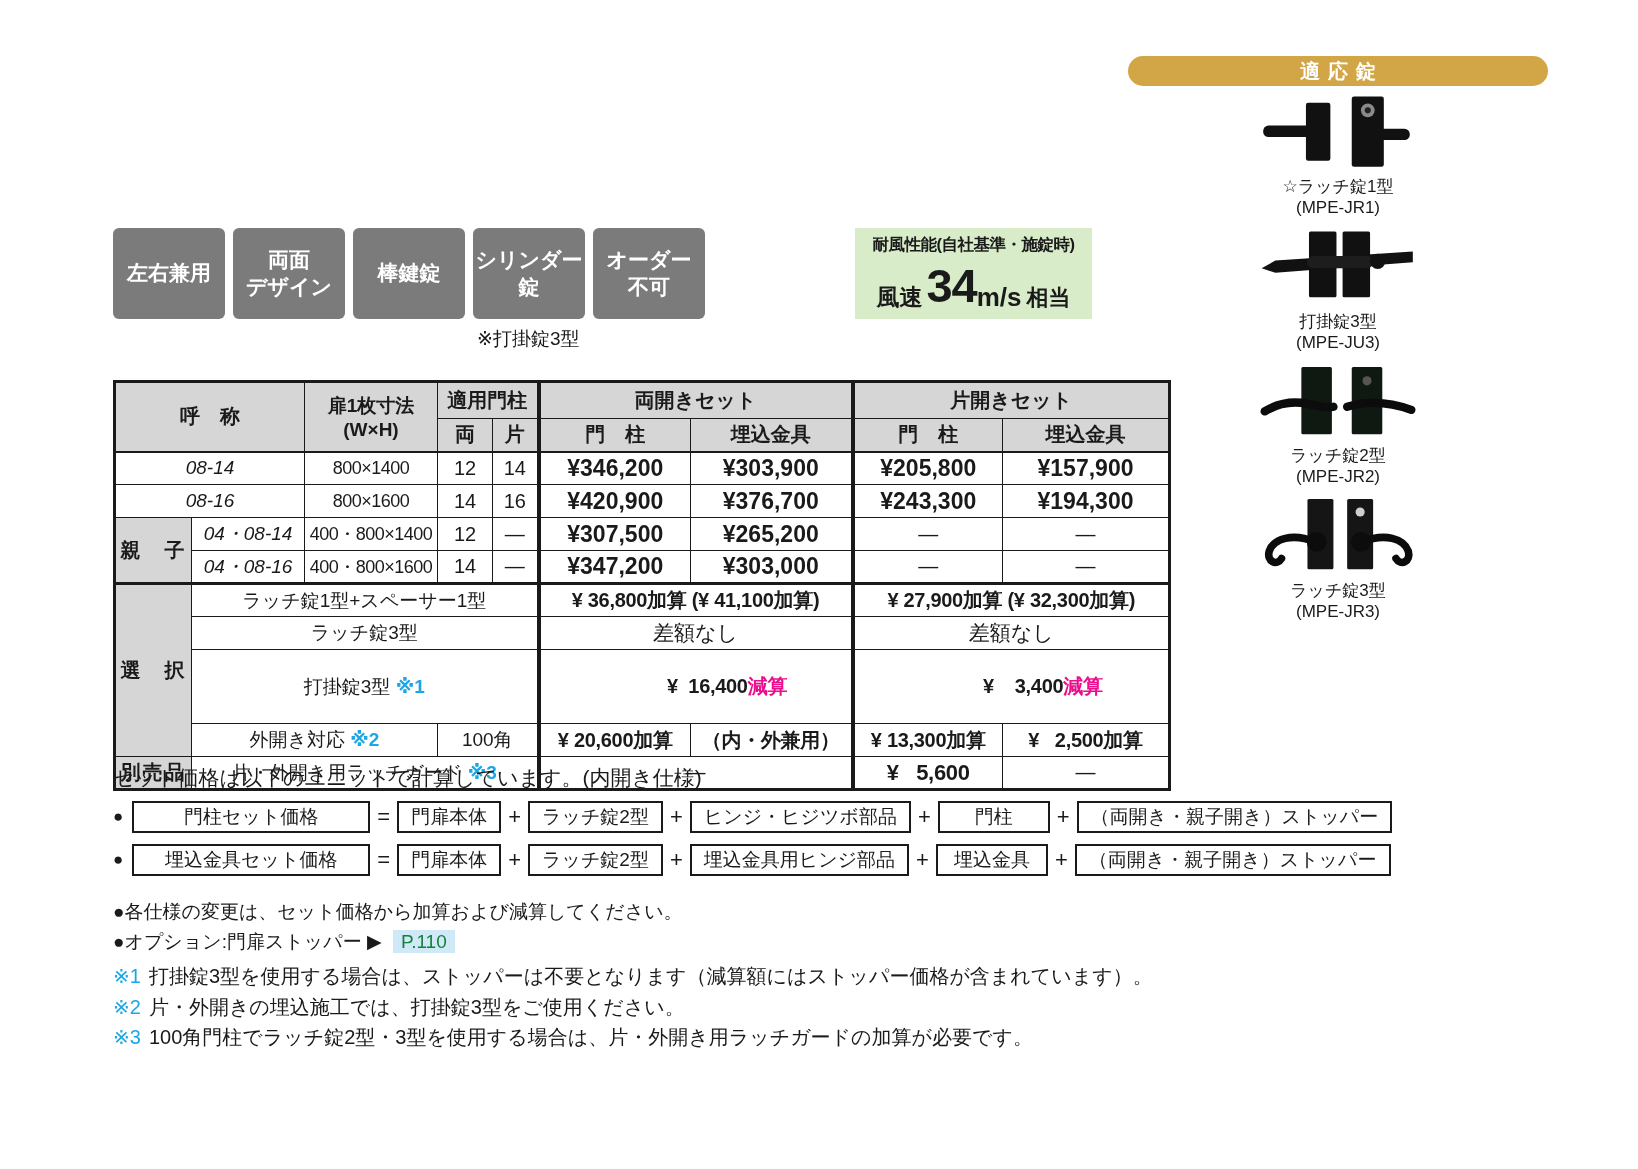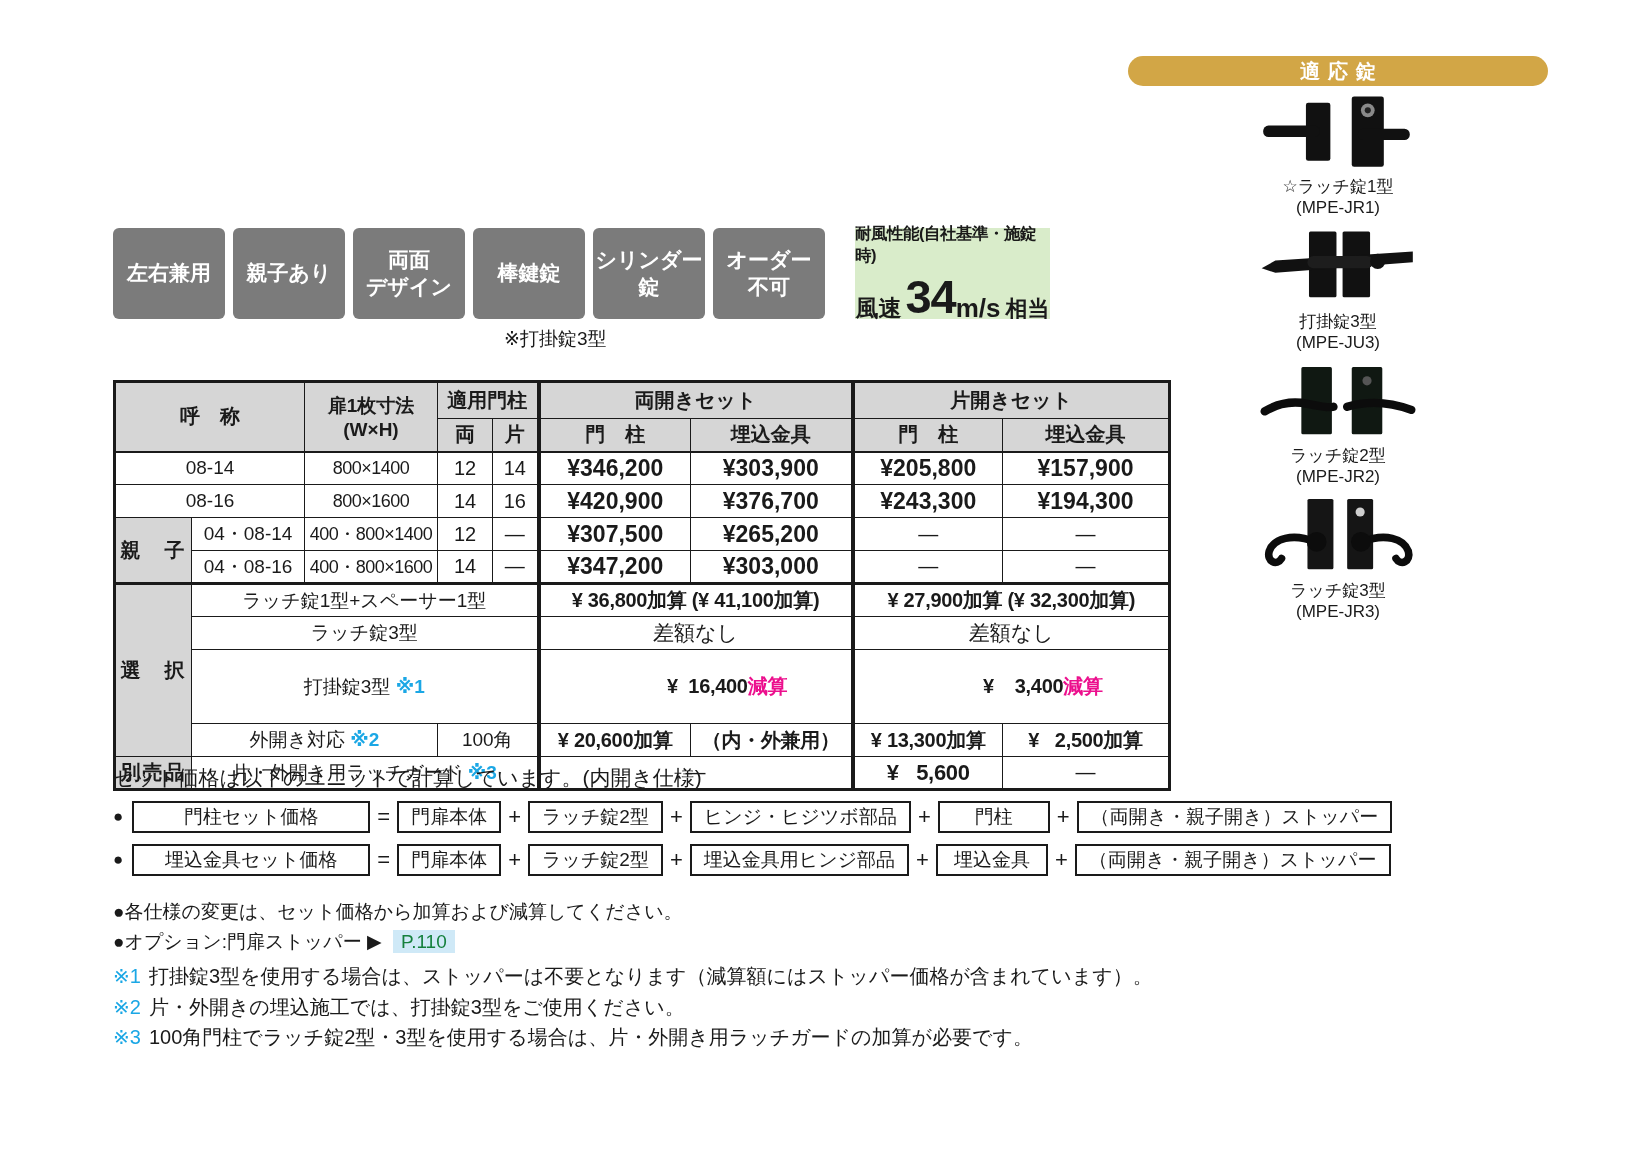--- a/index.html
+++ b/index.html
@@ -16,44 +16,44 @@
   .lock-item { display:flex; flex-direction:column; align-items:center; }
   .lock-item svg { width:182px; height:84px; }
   .lock-name { font-size:17px; line-height:1.25; }
   .lock-code { font-size:17px; line-height:1.25; }
 
   
   .badges { position:absolute; left:113px; top:228px; display:flex; gap:8px; }
   .badge { width:112px; height:91px; background:#7b7b7b; border-radius:6px; color:#ffffff;
     display:flex; align-items:center; justify-content:center; text-align:center;
     font-size:21px; font-weight:bold; line-height:1.25; white-space:pre-line; }
-  .badge-note { position:absolute; left:504px; top:326px; font-size:19px; }
-
-  
-  .perf { position:absolute; left:855px; top:228px; width:195px; height:91px; background:#d9ecca;
+  .badge-note { position:absolute; left:477px; top:326px; font-size:19px; }
+
+  
+  .perf { position:absolute; left:855px; top:228px; width:237px; height:91px; background:#d9ecca;
     display:flex; flex-direction:column; align-items:center; justify-content:center; gap:2px; }
   .perf-title { font-size:16.5px; font-weight:bold; letter-spacing:-0.5px; }
   .perf-line { display:flex; align-items:flex-end; }
   .perf-prefix { font-size:23px; font-weight:bold; margin-right:4px; }
   .perf-value { font-size:47px; font-weight:bold; letter-spacing:-1px; }
   .perf-unit { font-size:26px; font-weight:bold; }
   .perf-suffix { font-size:22px; font-weight:bold; margin-left:5px; }
 
   
   .ptable-wrap { position:absolute; left:113px; top:380px; }
   table.ptable { border-collapse:collapse; table-layout:fixed; width:1055px; border:3px solid #1a1a1a; background:#fff; }
   .ptable th, .ptable td { border:1px solid #1a1a1a; text-align:center; vertical-align:middle; padding:0; overflow:hidden; }
   .ptable th { background:#d6d6d6; font-size:20px; font-weight:bold; }
   .ptable tr { height:33px; }
   .ptable tr.hrow1 { height:37px; }
   .gray { background:#d6d6d6; }
   .sep-l { border-left:4px solid #1a1a1a !important; }
   .bt { border-top:3px solid #1a1a1a !important; }
   .hb { border-bottom:2px solid #1a1a1a !important; }
-  .nm { font-size:19px; }
+  .nm { font-size:19px;font-style:italic; }
   .sz { font-size:18px; letter-spacing:-0.5px; }
   .sm { font-size:20px; }
   .price { font-size:23px; font-weight:bold; }
   .dash { font-size:20px; }
   .grp { font-size:20px; font-weight:bold; letter-spacing:2px; }
   .sel-label { font-size:19px; }
   .mark { color:#1ba7e5; font-weight:bold; font-size:19px; }
   .amt { font-size:20px; font-weight:bold; white-space:pre; letter-spacing:-0.3px; }
   .nodiff { font-size:21px; }
   .magenta { color:#ec0f8d; }
@@ -136,21 +136,20 @@
         </svg>
         <div class="lock-name">ラッチ錠3型</div>
         <div class="lock-code">(MPE-JR3)</div>
       </div>
 
     </div>
   </div>
 
   <div class="badges">
     <div class="badge">左右兼用</div>
-    <div class="badge">親子あり</div>
     <div class="badge">両面
 デザイン</div>
     <div class="badge">棒鍵錠</div>
     <div class="badge">シリンダー
 錠</div>
     <div class="badge">オーダー
 不可</div>
   </div>
   <div class="badge-note">※打掛錠3型</div>
 

